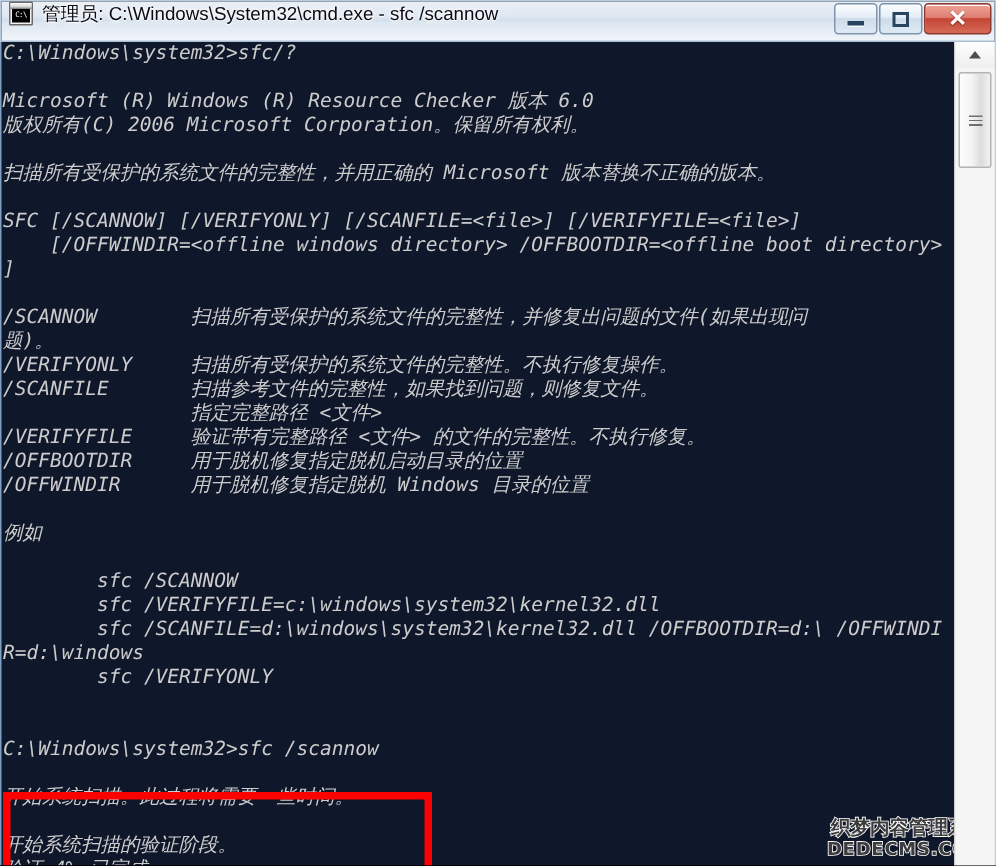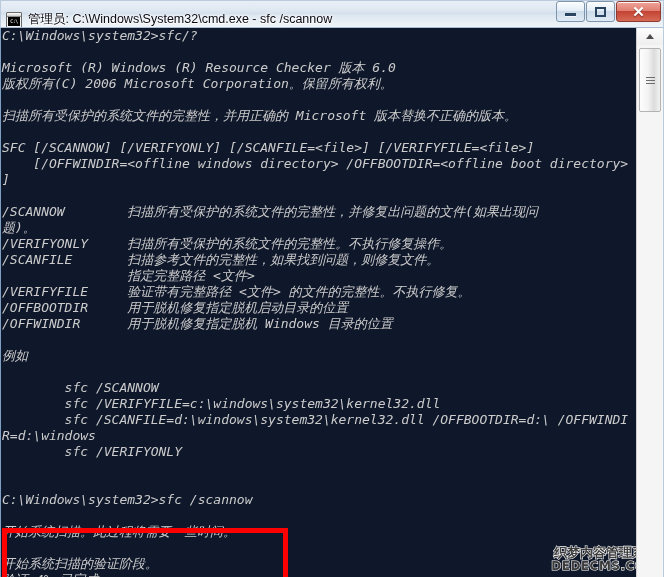--- a/index.html
+++ b/index.html
@@ -34,21 +34,21 @@
         #e9eff5 0%,
         #dfe8f2 34%,
         #d3dfec 48%,
         #dde7f1 52%,
         #eef3f8 92%,
         #f3f7fb 100%);
     border-top: 1px solid #b9cbdd;
     border-left: 1px solid #b9cbdd;
     border-right: 1px solid #b9cbdd;
     display: flex;
-    align-items: flex-end;
+    align-items: flex-start;
   }
   #titlebar::after {
     content: "";
     position: absolute;
     left: 0; right: 0; bottom: 0;
     height: 1px;
     background: #a9bed4;
   }
 
   #win-icon {

